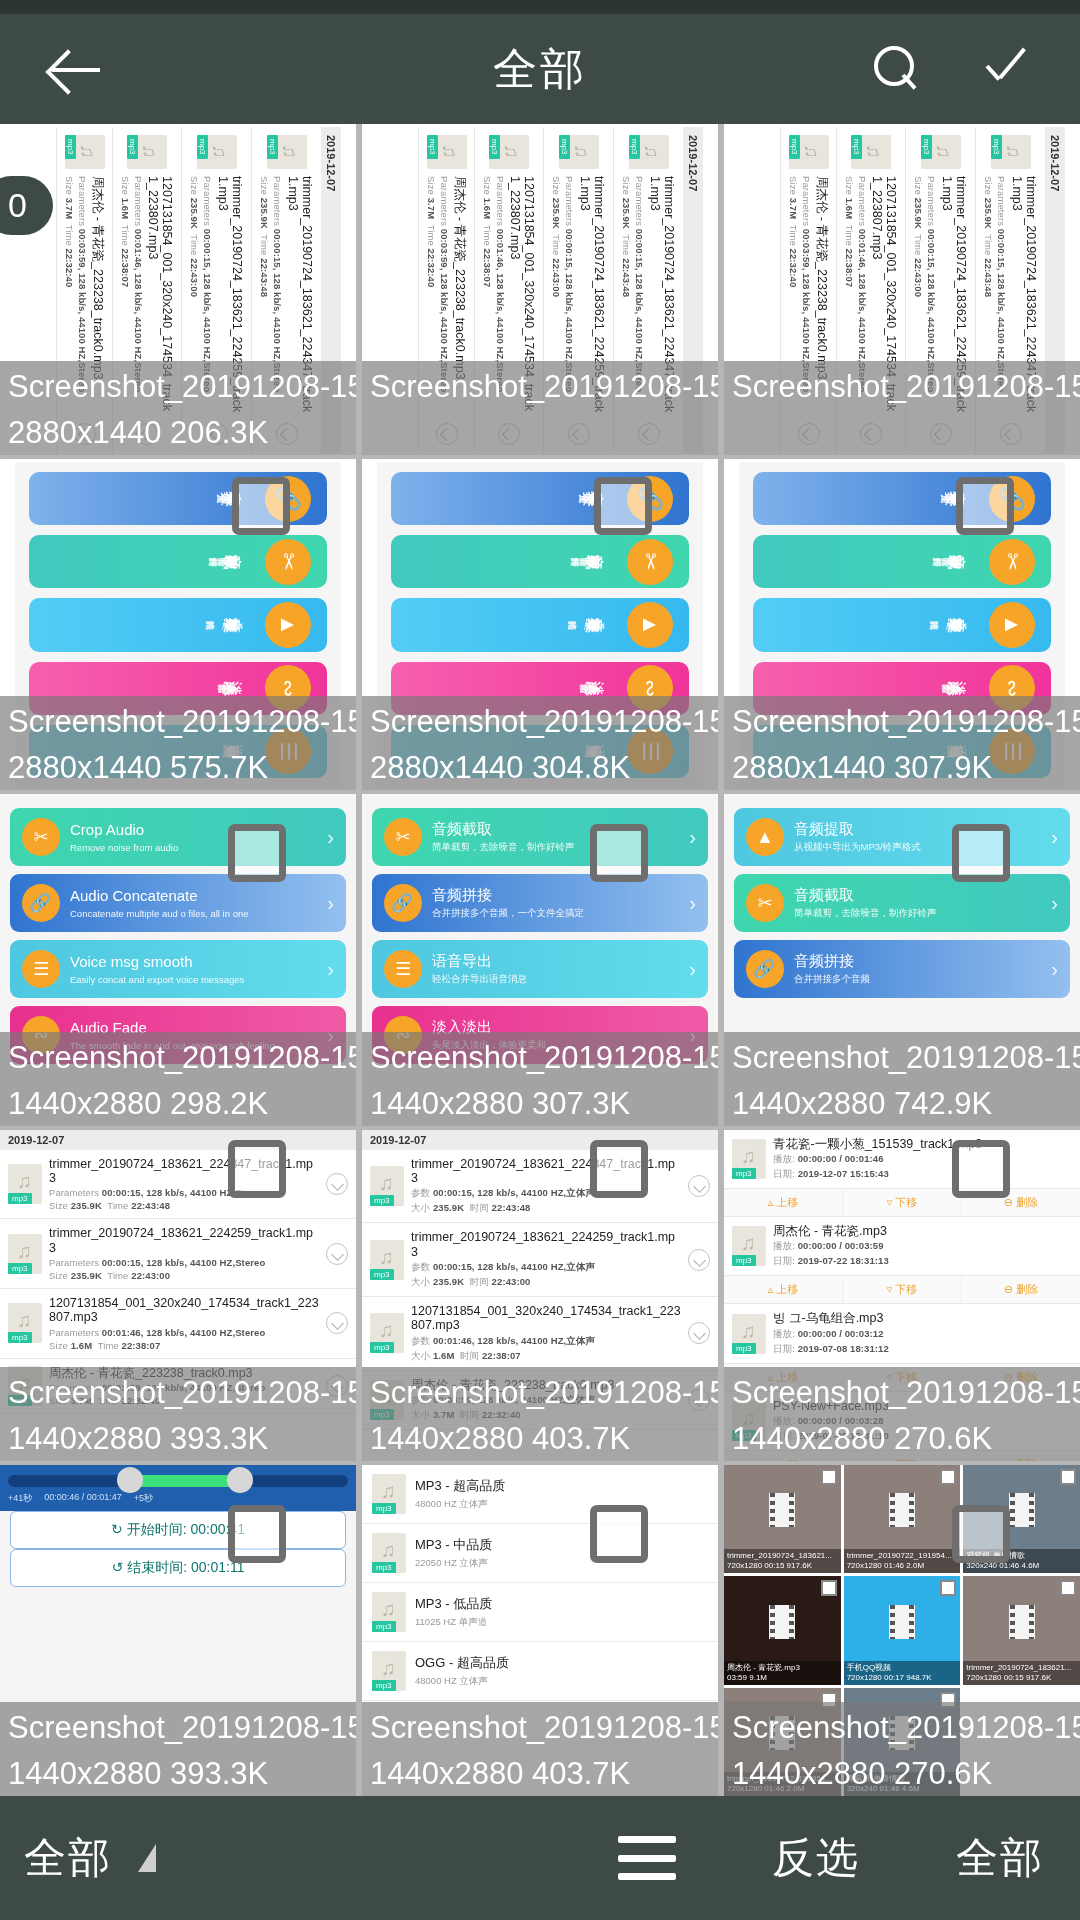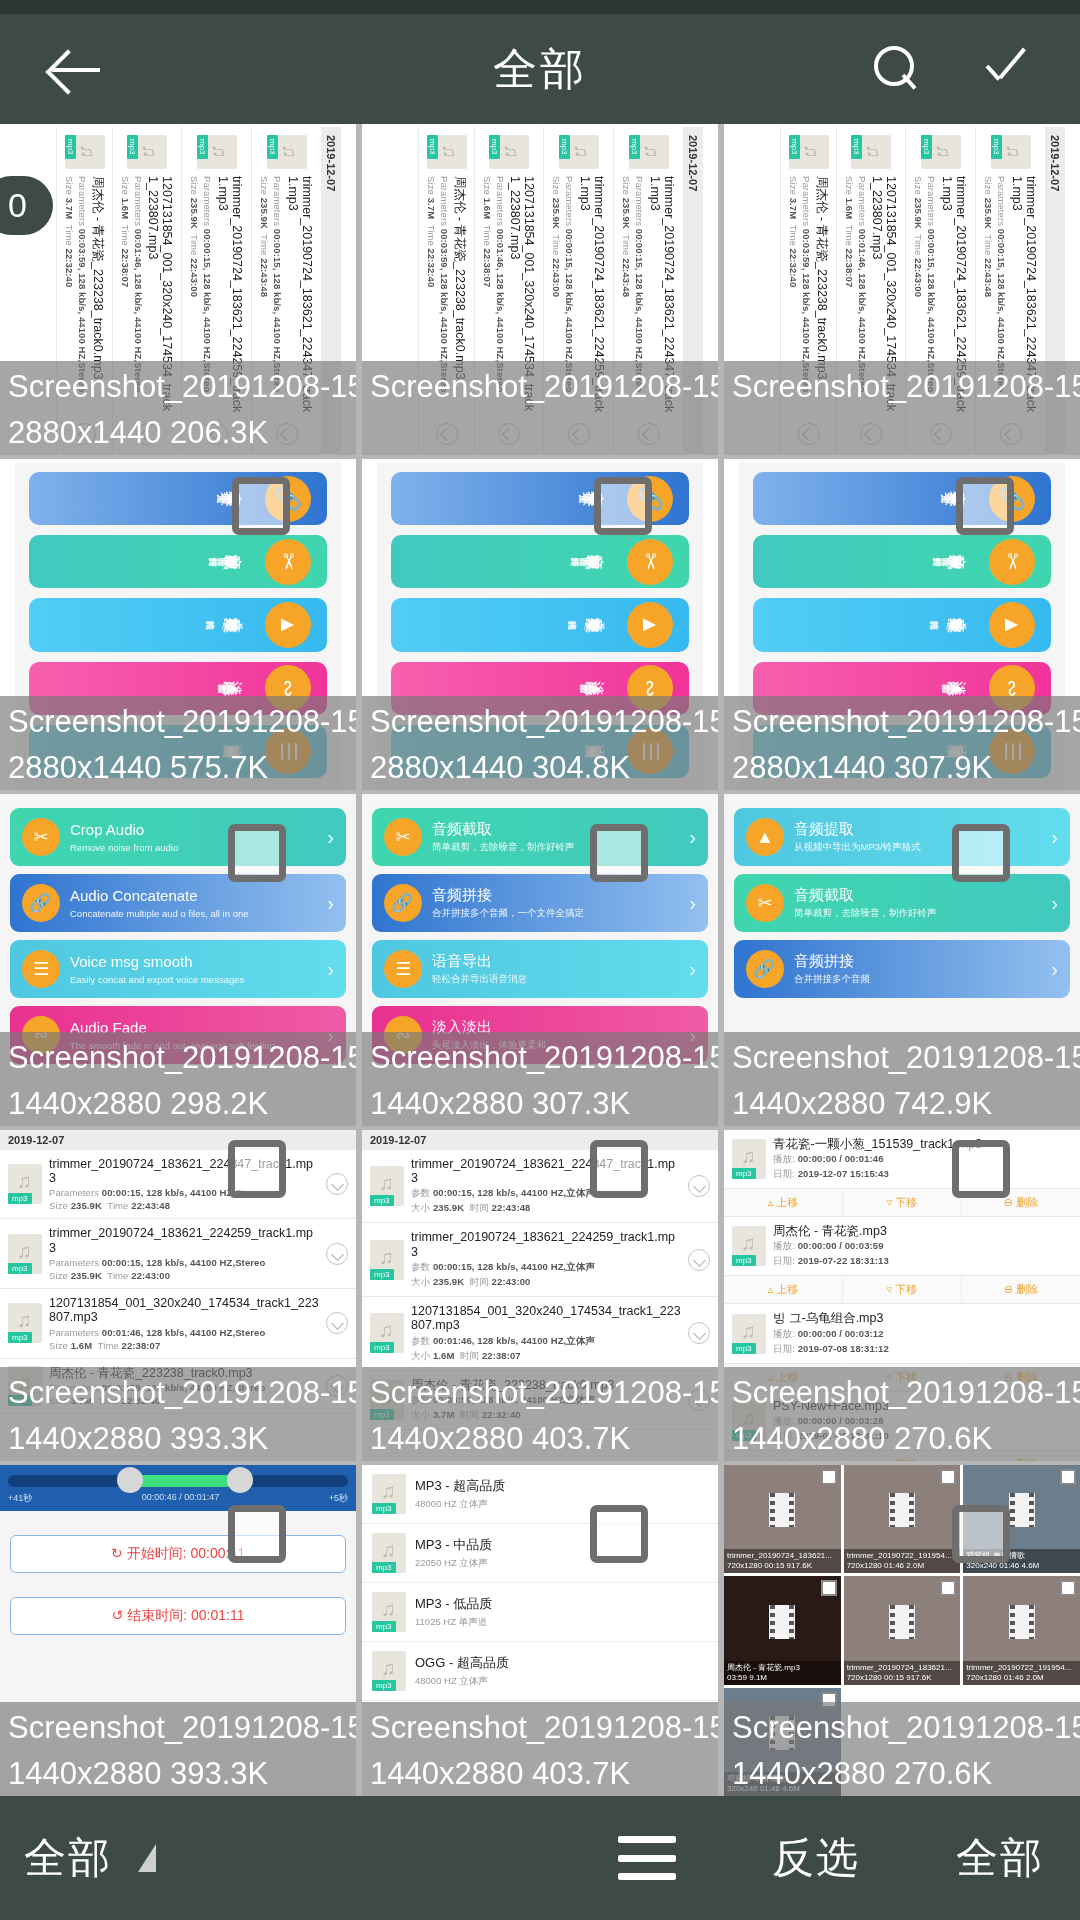--- a/index.html
+++ b/index.html
@@ -103,24 +103,24 @@
   .vc-t { writing-mode:vertical-rl; font-size:15px; margin-top:10px; letter-spacing:2px; }
   .vc-s { writing-mode:vertical-rl; font-size:9px; opacity:.9; margin-top:4px; }
 
   
   .trimbar { background:#1f5fae; padding:10px 8px 6px; }
   .trk { height:12px; background:#123f7d; border-radius:6px; position:relative; }
   .trk .sel { position:absolute; left:36%; right:32%; top:0; bottom:0; background:#3ee07e; }
   .trk .h1,.trk .h2 { position:absolute; top:-8px; width:26px; height:26px;
       border-radius:50%; background:#d7d7d7; }
   .trk .h1 { left:32%; } .trk .h2 { right:28%; }
-  .trim-meta { display:flex; justify-content:space-between; color:#cfe0f5;
-      font-size:9px; margin-top:5px; }
-  .tbtn { border:1px solid #8ab6e8; border-radius:6px; color:#ef4444; font-size:14px;
-      text-align:center; padding:9px 0; margin:24px 10px; background:#fff; }
+  .trim-meta { display:flex; color:#cfe0f5;
+      font-size:9px; margin-top:5px;gap:12px; }
+  .tbtn { border:1px solid #8ab6e8; border-radius:6px; color:#0f766e; font-size:14px;
+      text-align:center; padding:9px 0; margin:0 10px; background:#fff; }
 
   
   .qrow { display:flex; align-items:center; gap:9px; padding:9px 10px;
           border-bottom:1px solid #ececec; }
   .qt { font-size:13px; color:#222; }
   .qs { font-size:9.5px; color:#999; margin-top:3px; }
 
   
   .gal { display:grid; grid-template-columns:repeat(3,1fr); gap:3px; height:100%;
          background:#fff; }
@@ -844,20 +844,25 @@
             </div>
             <div class="gi" style="background:#6c7d8c">
               <div class="film"></div>
               <div class="box"></div>
               <div class="lbl">邓紫棋-单身情歌<br>320x240  01:46  4.6M</div>
             </div>
             <div class="gi" style="background:#2a1a16">
               <div class="film"></div>
               <div class="box"></div>
               <div class="lbl">周杰伦 - 青花瓷.mp3<br>03:59  9.1M</div>
+            </div>
+            <div class="gi" style="background:#2dafe8">
+              <div class="film"></div>
+              <div class="box"></div>
+              <div class="lbl">手机QQ视频<br>720x1280  00:17  948.7K</div>
             </div>
             <div class="gi" style="background:#8d7f7a">
               <div class="film"></div>
               <div class="box"></div>
               <div class="lbl">trimmer_20190724_183621...<br>720x1280  00:15  917.6K</div>
             </div>
             <div class="gi" style="background:#8d7f7a">
               <div class="film"></div>
               <div class="box"></div>
               <div class="lbl">trimmer_20190722_191954...<br>720x1280  01:46  2.0M</div>

